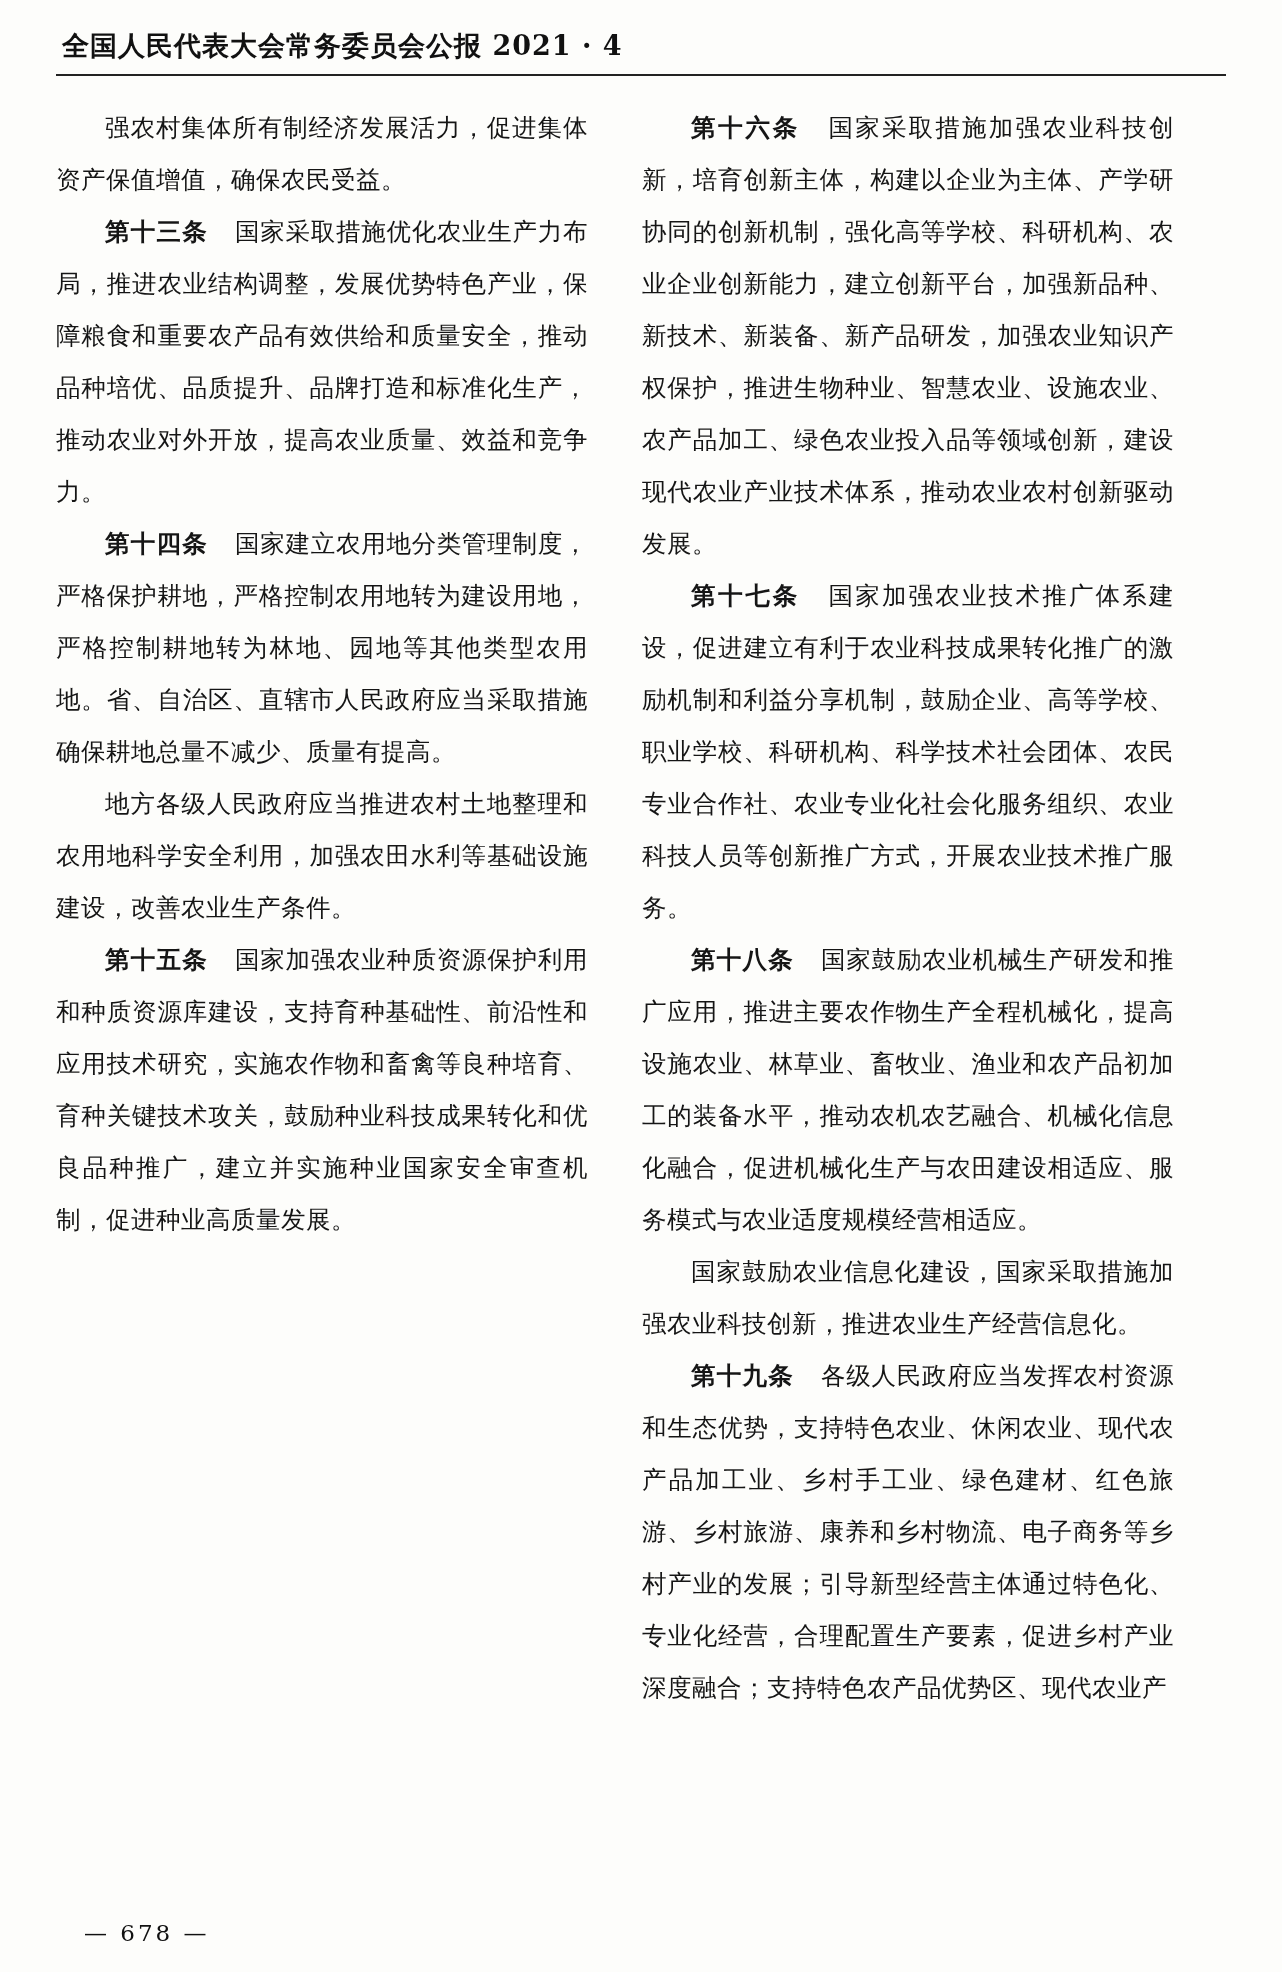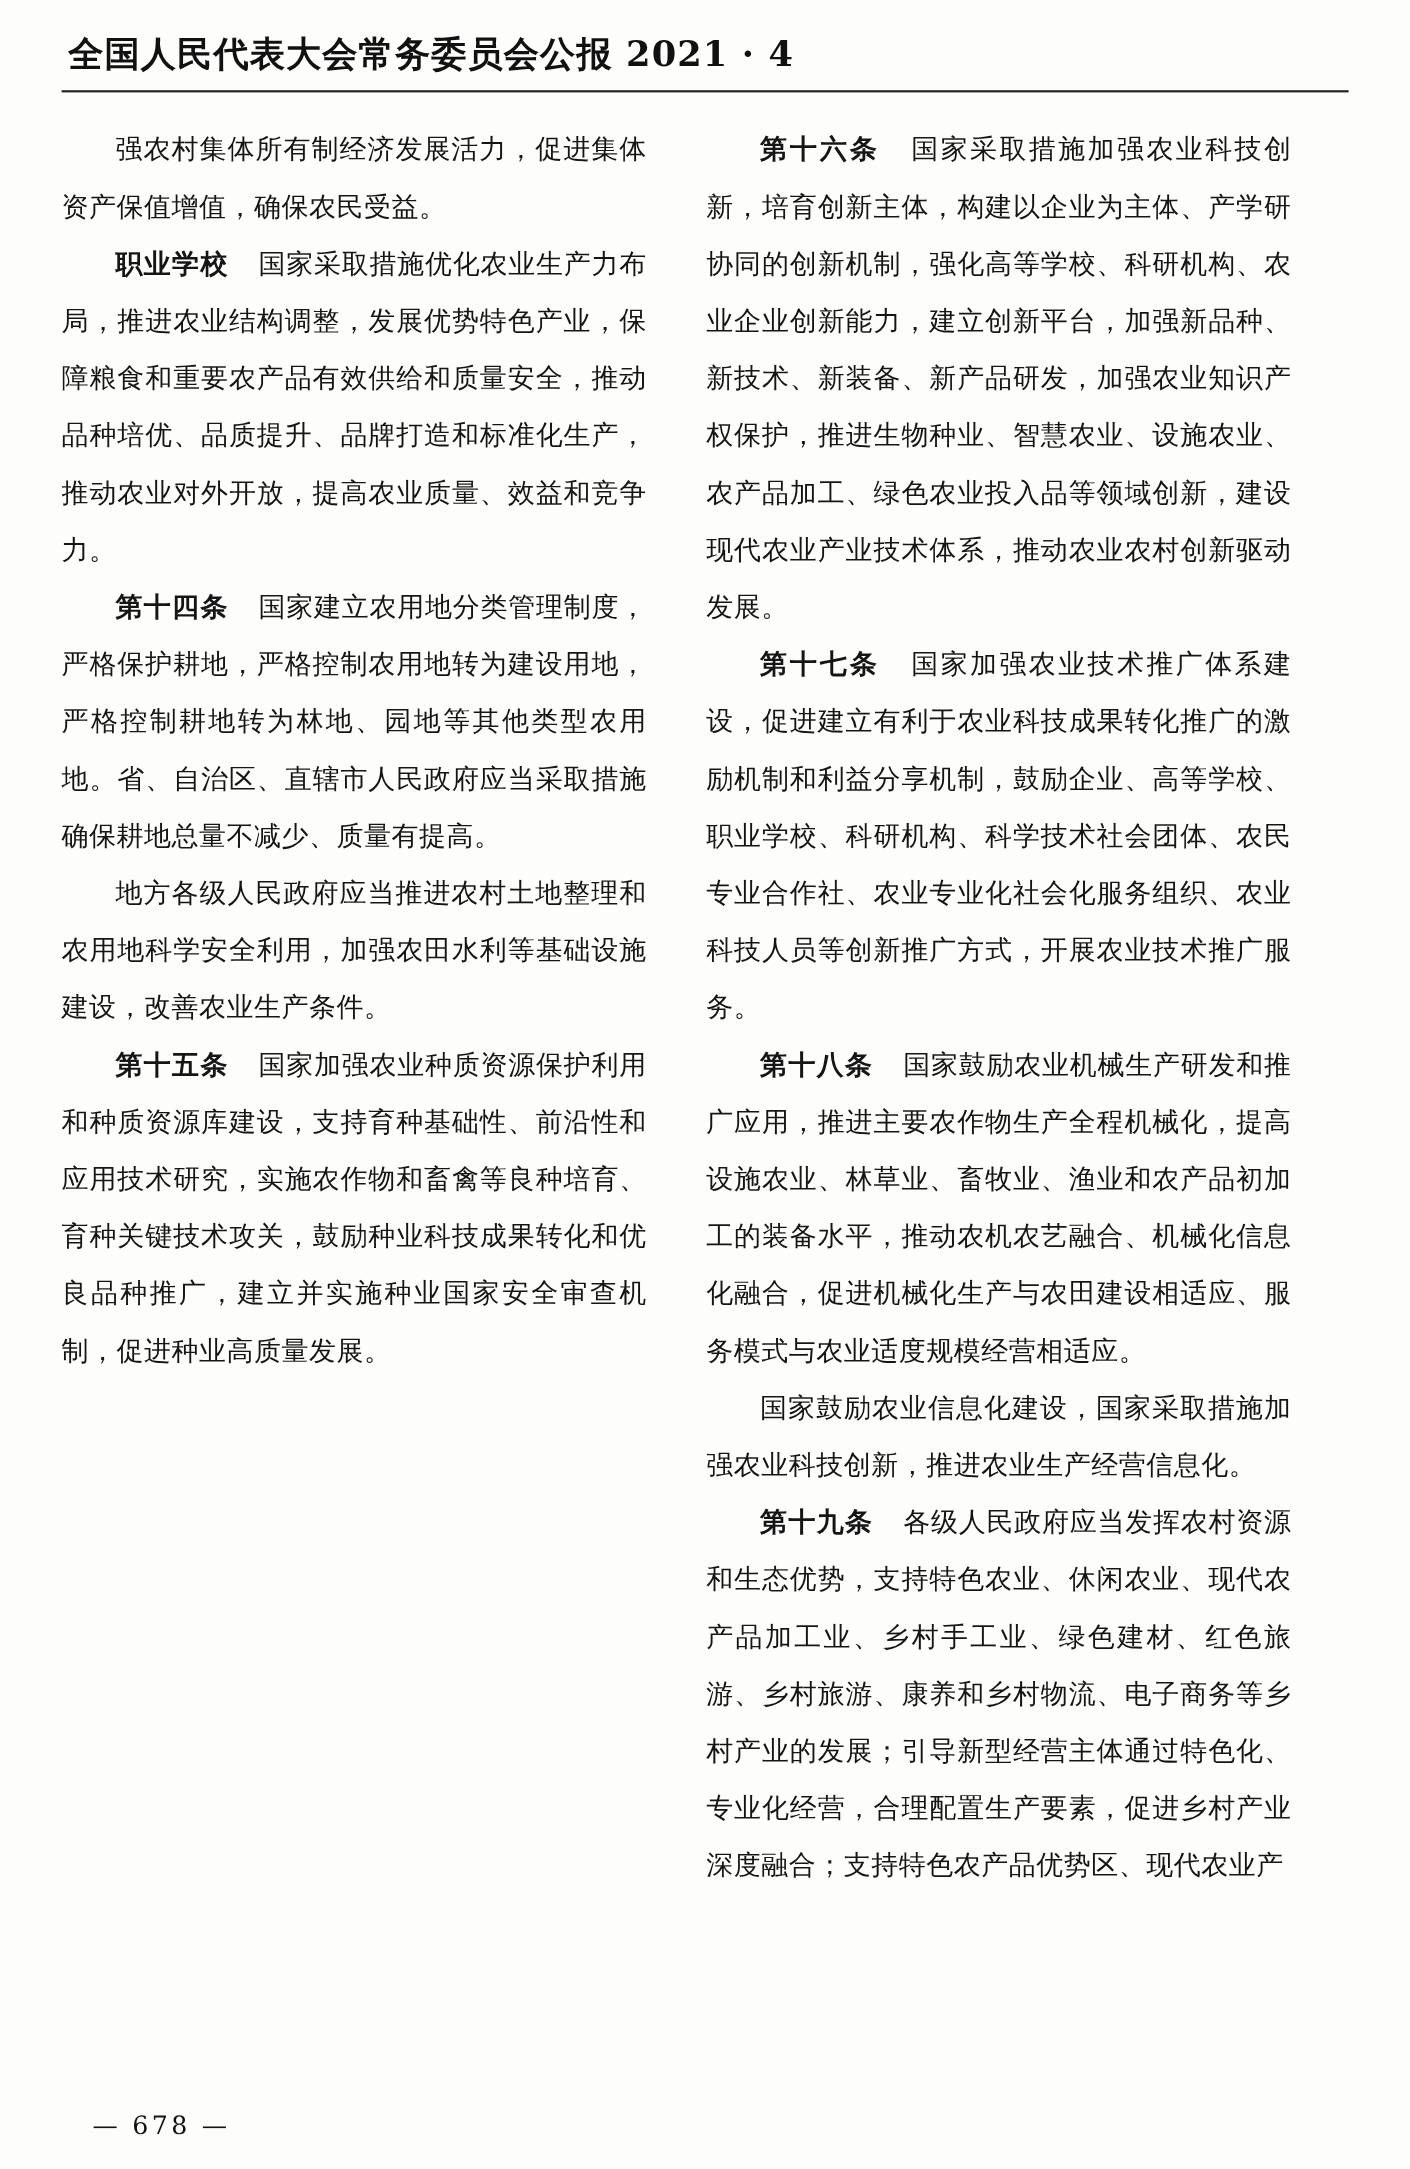--- a/index.html
+++ b/index.html
@@ -17,21 +17,21 @@
   .page {
     position: absolute;
     left: 0; top: 0;
     width: 1282px;
     height: 1972px;
     box-sizing: border-box;
     padding: 28px 56px 0 56px;
     background: #fdfdfb;
   }
   .header {
-    font-size: 32px;
+    font-size: 27px;
     letter-spacing: 1px;
     font-weight: 700;
     padding-left: 6px;
     padding-bottom: 10px;
     color: #111;
     font-family: "DejaVu Serif", "Liberation Serif", serif;
   }
   .header-rule {
     border: none;
     border-top: 2px solid #222;
@@ -83,21 +83,21 @@
 
 <div class="page">
 
   <div class="header">全国人民代表大会常务委员会公报 2021 · 4</div>
   <hr class="header-rule">
 
   <div class="columns">
 
     <div class="col">
       <p class="para"><span class="art-label"></span><span>强农村集体所有制经济发展活力，促进集体资产保值增值，确保农民受益。</span></p>
-      <p class="para"><span class="art-label">职业学校</span><span class="art-gap"></span><span>国家采取措施优化农业生产力布局，推进农业结构调整，发展优势特色产业，保障粮食和重要农产品有效供给和质量安全，推动品种培优、品质提升、品牌打造和标准化生产，推动农业对外开放，提高农业质量、效益和竞争力。</span></p>
+      <p class="para"><span class="art-label">第十三条</span><span class="art-gap"></span><span>国家采取措施优化农业生产力布局，推进农业结构调整，发展优势特色产业，保障粮食和重要农产品有效供给和质量安全，推动品种培优、品质提升、品牌打造和标准化生产，推动农业对外开放，提高农业质量、效益和竞争力。</span></p>
       <p class="para"><span class="art-label">第十四条</span><span class="art-gap"></span><span>国家建立农用地分类管理制度，严格保护耕地，严格控制农用地转为建设用地，严格控制耕地转为林地、园地等其他类型农用地。省、自治区、直辖市人民政府应当采取措施确保耕地总量不减少、质量有提高。</span></p>
       <p class="para"><span class="art-label"></span><span>地方各级人民政府应当推进农村土地整理和农用地科学安全利用，加强农田水利等基础设施建设，改善农业生产条件。</span></p>
       <p class="para"><span class="art-label">第十五条</span><span class="art-gap"></span><span>国家加强农业种质资源保护利用和种质资源库建设，支持育种基础性、前沿性和应用技术研究，实施农作物和畜禽等良种培育、育种关键技术攻关，鼓励种业科技成果转化和优良品种推广，建立并实施种业国家安全审查机制，促进种业高质量发展。</span></p>
     </div>
 
     <div class="col">
       <p class="para"><span class="art-label">第十六条</span><span class="art-gap"></span><span>国家采取措施加强农业科技创新，培育创新主体，构建以企业为主体、产学研协同的创新机制，强化高等学校、科研机构、农业企业创新能力，建立创新平台，加强新品种、新技术、新装备、新产品研发，加强农业知识产权保护，推进生物种业、智慧农业、设施农业、农产品加工、绿色农业投入品等领域创新，建设现代农业产业技术体系，推动农业农村创新驱动发展。</span></p>
       <p class="para"><span class="art-label">第十七条</span><span class="art-gap"></span><span>国家加强农业技术推广体系建设，促进建立有利于农业科技成果转化推广的激励机制和利益分享机制，鼓励企业、高等学校、职业学校、科研机构、科学技术社会团体、农民专业合作社、农业专业化社会化服务组织、农业科技人员等创新推广方式，开展农业技术推广服务。</span></p>
       <p class="para"><span class="art-label">第十八条</span><span class="art-gap"></span><span>国家鼓励农业机械生产研发和推广应用，推进主要农作物生产全程机械化，提高设施农业、林草业、畜牧业、渔业和农产品初加工的装备水平，推动农机农艺融合、机械化信息化融合，促进机械化生产与农田建设相适应、服务模式与农业适度规模经营相适应。</span></p>
       <p class="para"><span class="art-label"></span><span>国家鼓励农业信息化建设，国家采取措施加强农业科技创新，推进农业生产经营信息化。</span></p>

